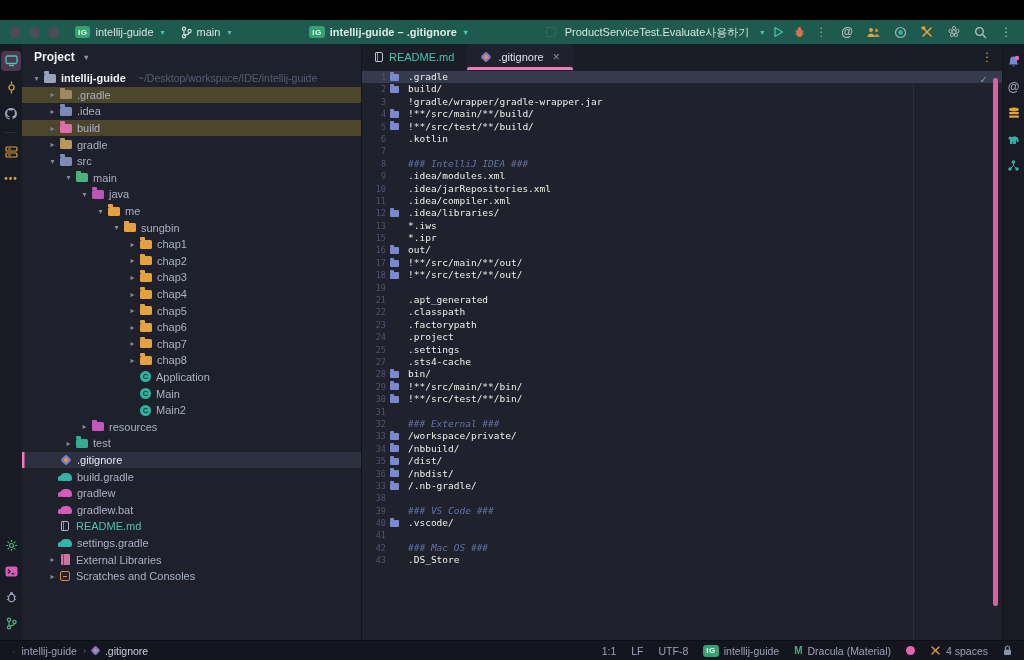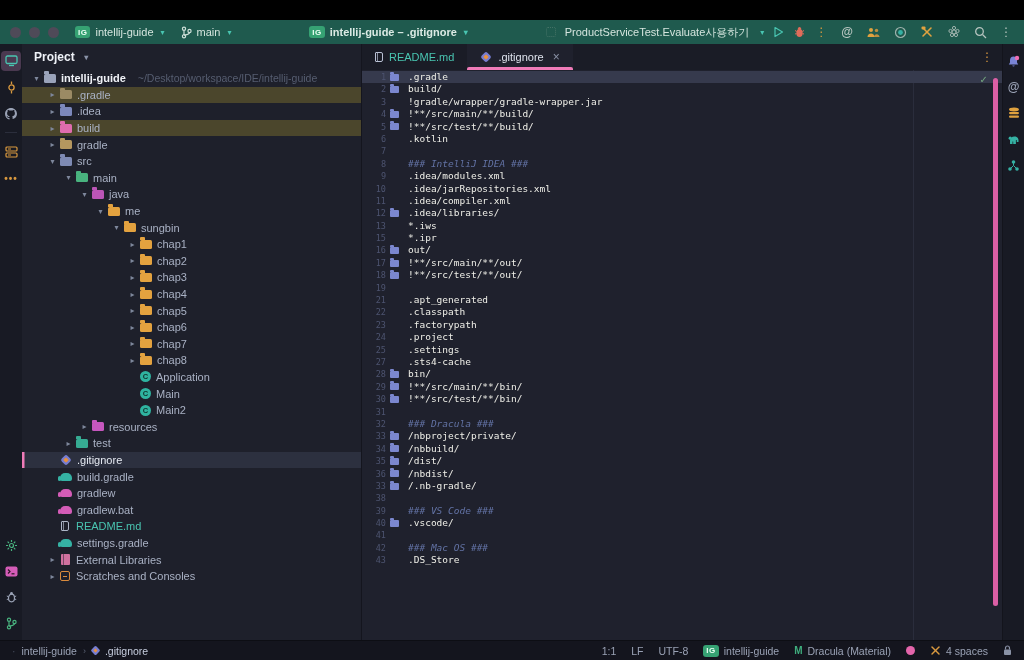--- a/index.html
+++ b/index.html
@@ -623,28 +623,28 @@
             <span class="txt">!**/src/test/**/bin/</span>
           </div>
           <div class="line">
             <span class="ln">31</span>
             <span class="gut"></span>
             <span class="txt"></span>
           </div>
           <div class="line">
             <span class="ln">32</span>
             <span class="gut"></span>
-            <span class="txt comment">### Dracula ###</span>
+            <span class="txt comment">### External ###</span>
           </div>
           <div class="line">
             <span class="ln">33</span>
             <span class="gut">
               <span class="gfold"></span>
             </span>
-            <span class="txt">/nbproject/private/</span>
+            <span class="txt">/workspace/private/</span>
           </div>
           <div class="line">
             <span class="ln">34</span>
             <span class="gut">
               <span class="gfold"></span>
             </span>
             <span class="txt">/nbbuild/</span>
           </div>
           <div class="line">
             <span class="ln">35</span>

